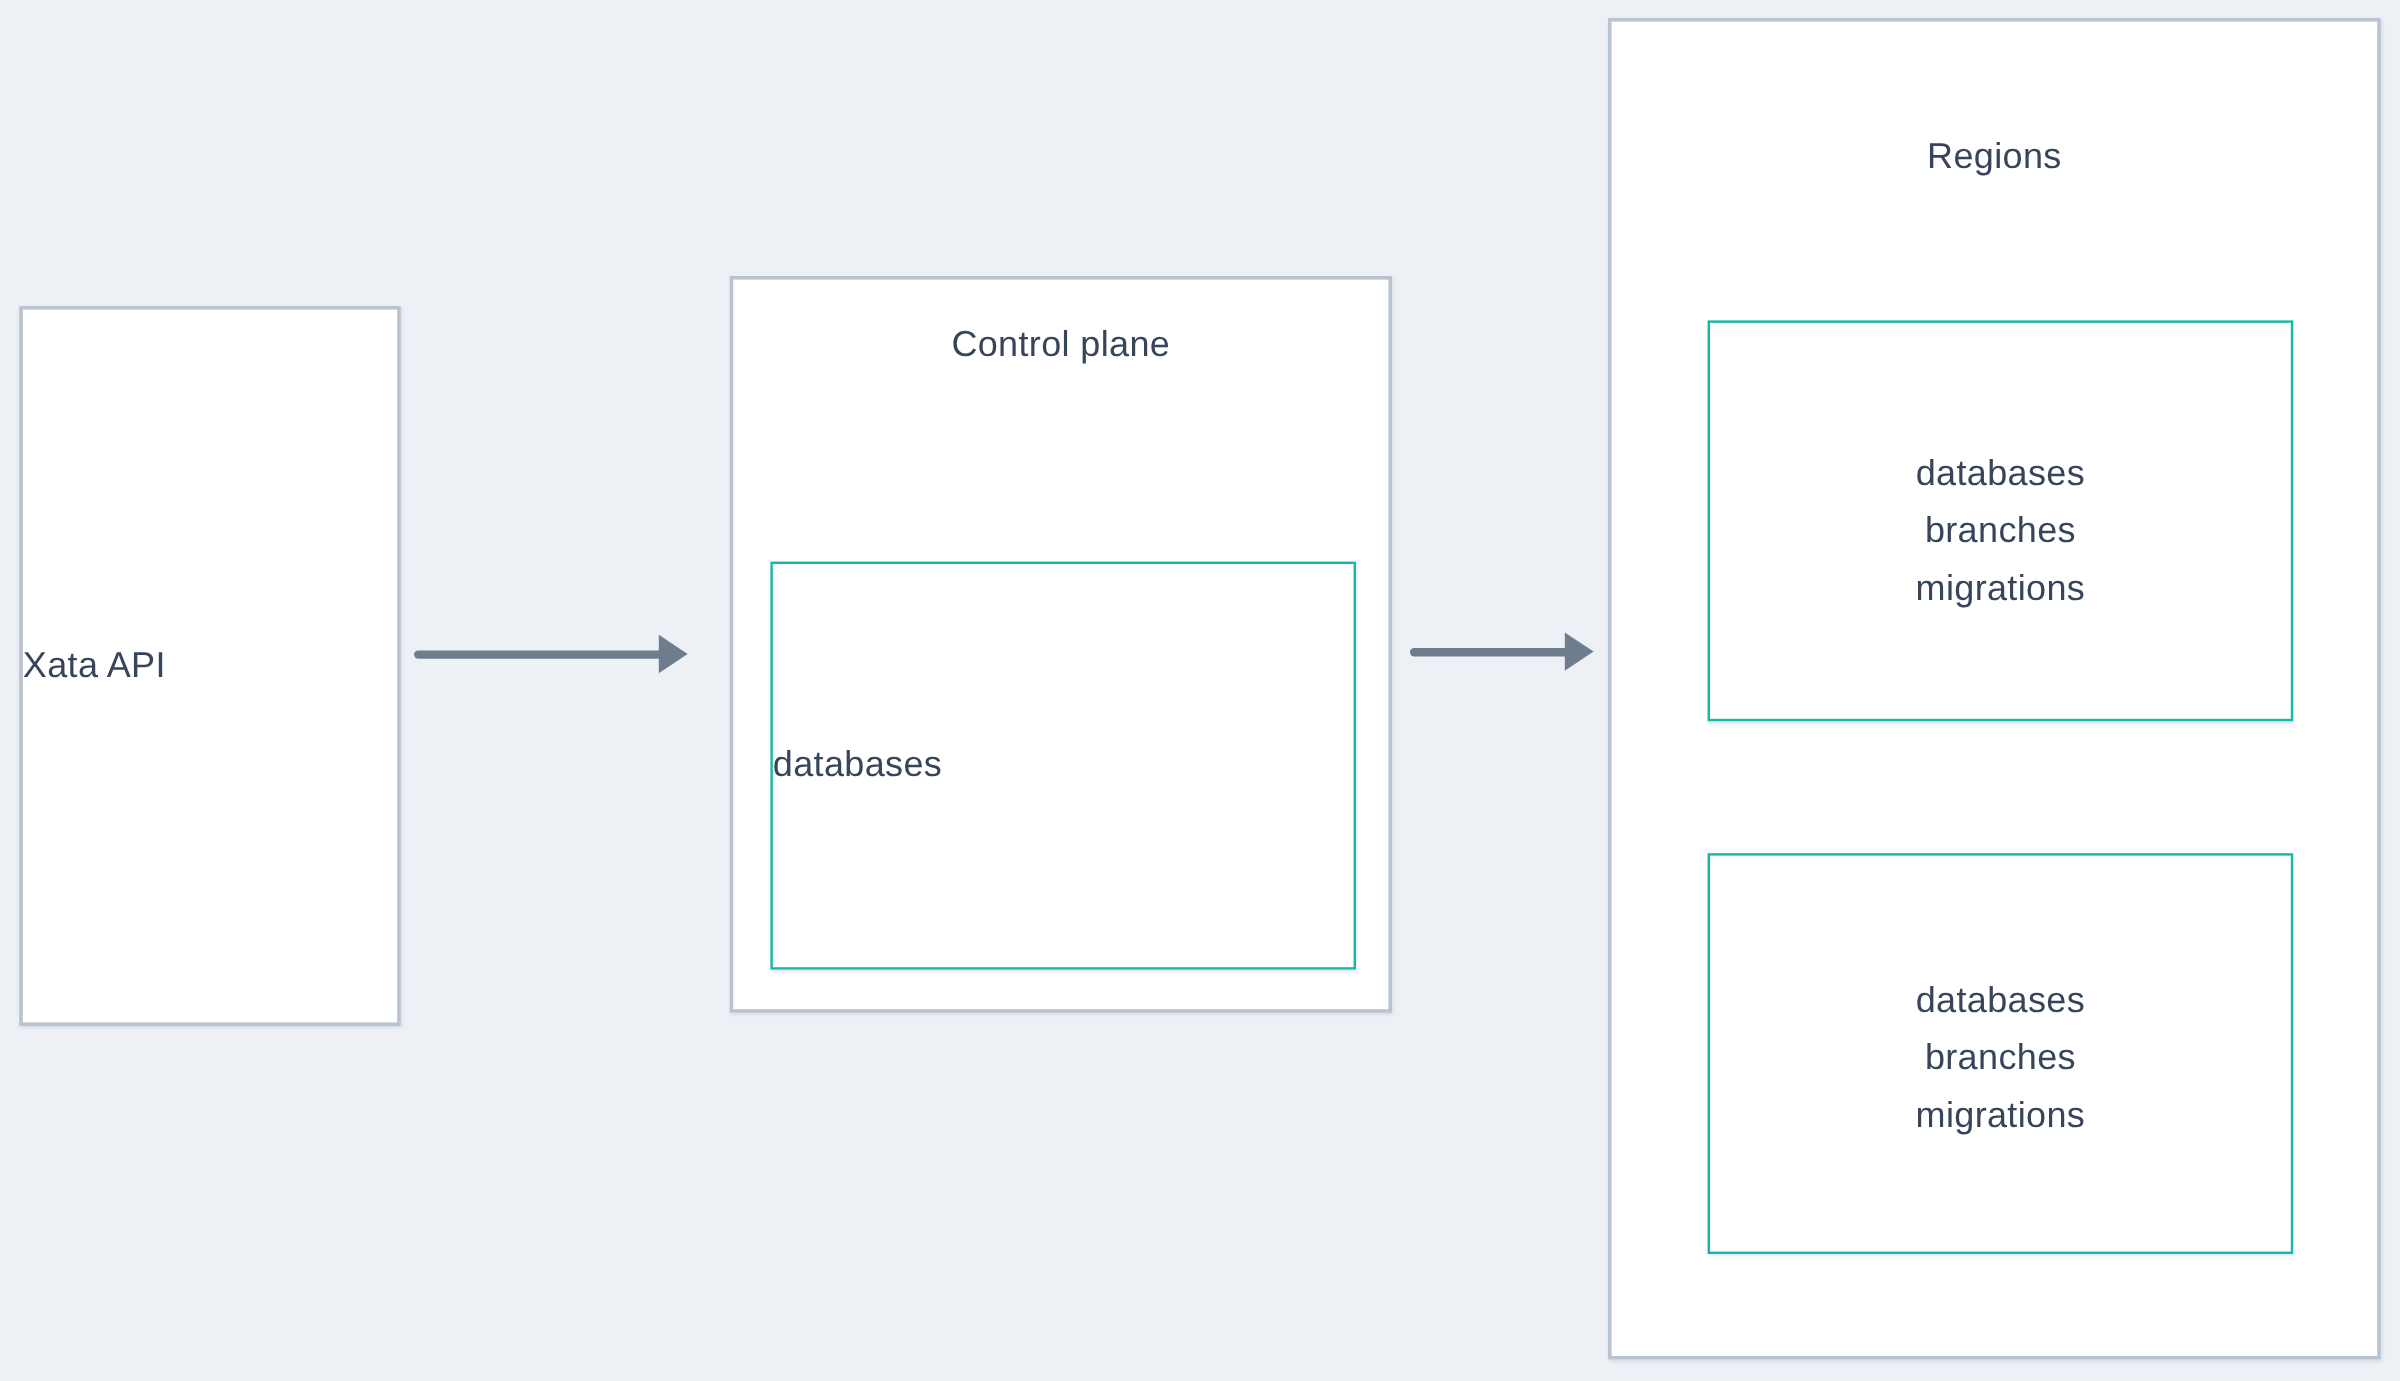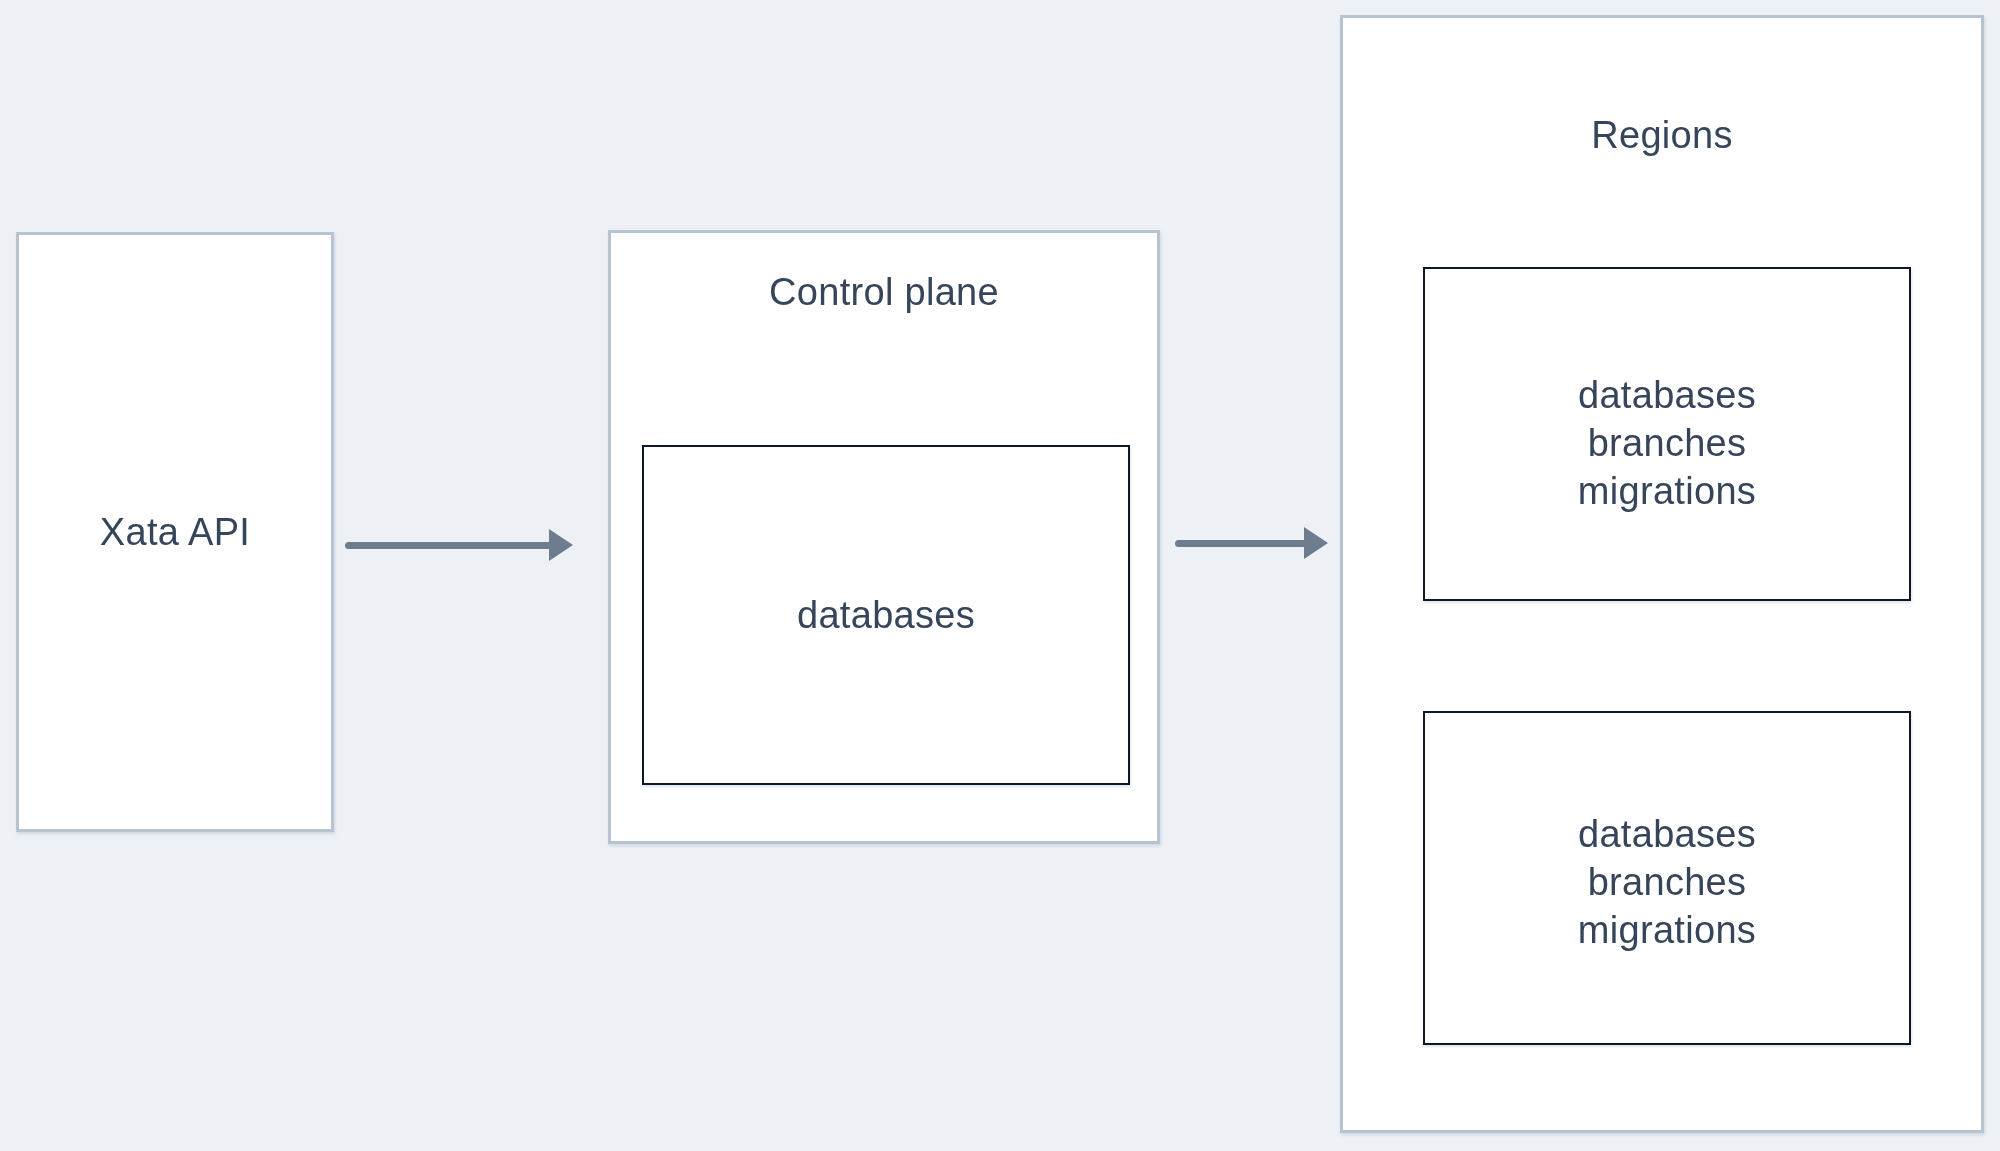--- a/index.html
+++ b/index.html
@@ -19,34 +19,35 @@
   .box {
     position: absolute;
     background: #ffffff;
     border: 3px solid #b7c3d1;
     box-sizing: border-box;
     box-shadow: 1px 2px 3px rgba(151, 168, 187, 0.35);
   }
   .box-inner {
     position: absolute;
     background: #ffffff;
-    border: 2px solid #0f172a;
+    border: 2px solid #14b8a6;
     box-sizing: border-box;
     box-shadow: 1px 2px 2px rgba(151, 168, 187, 0.3);
   }
   .label {
-    font-size: 38px;
+    font-size: 30px;
     letter-spacing: 0.3px;
     color: #37455a;
     white-space: nowrap;
   }
   .center-flex {
     display: flex;
     align-items: center;
-    justify-content: center;
+    justify-content: flex-start;
+    margin-top: 23px;
   }
   .col-center {
     display: flex;
     flex-direction: column;
     align-items: center;
     justify-content: center;
     text-align: center;
   }
   .top-title {
     position: absolute;

